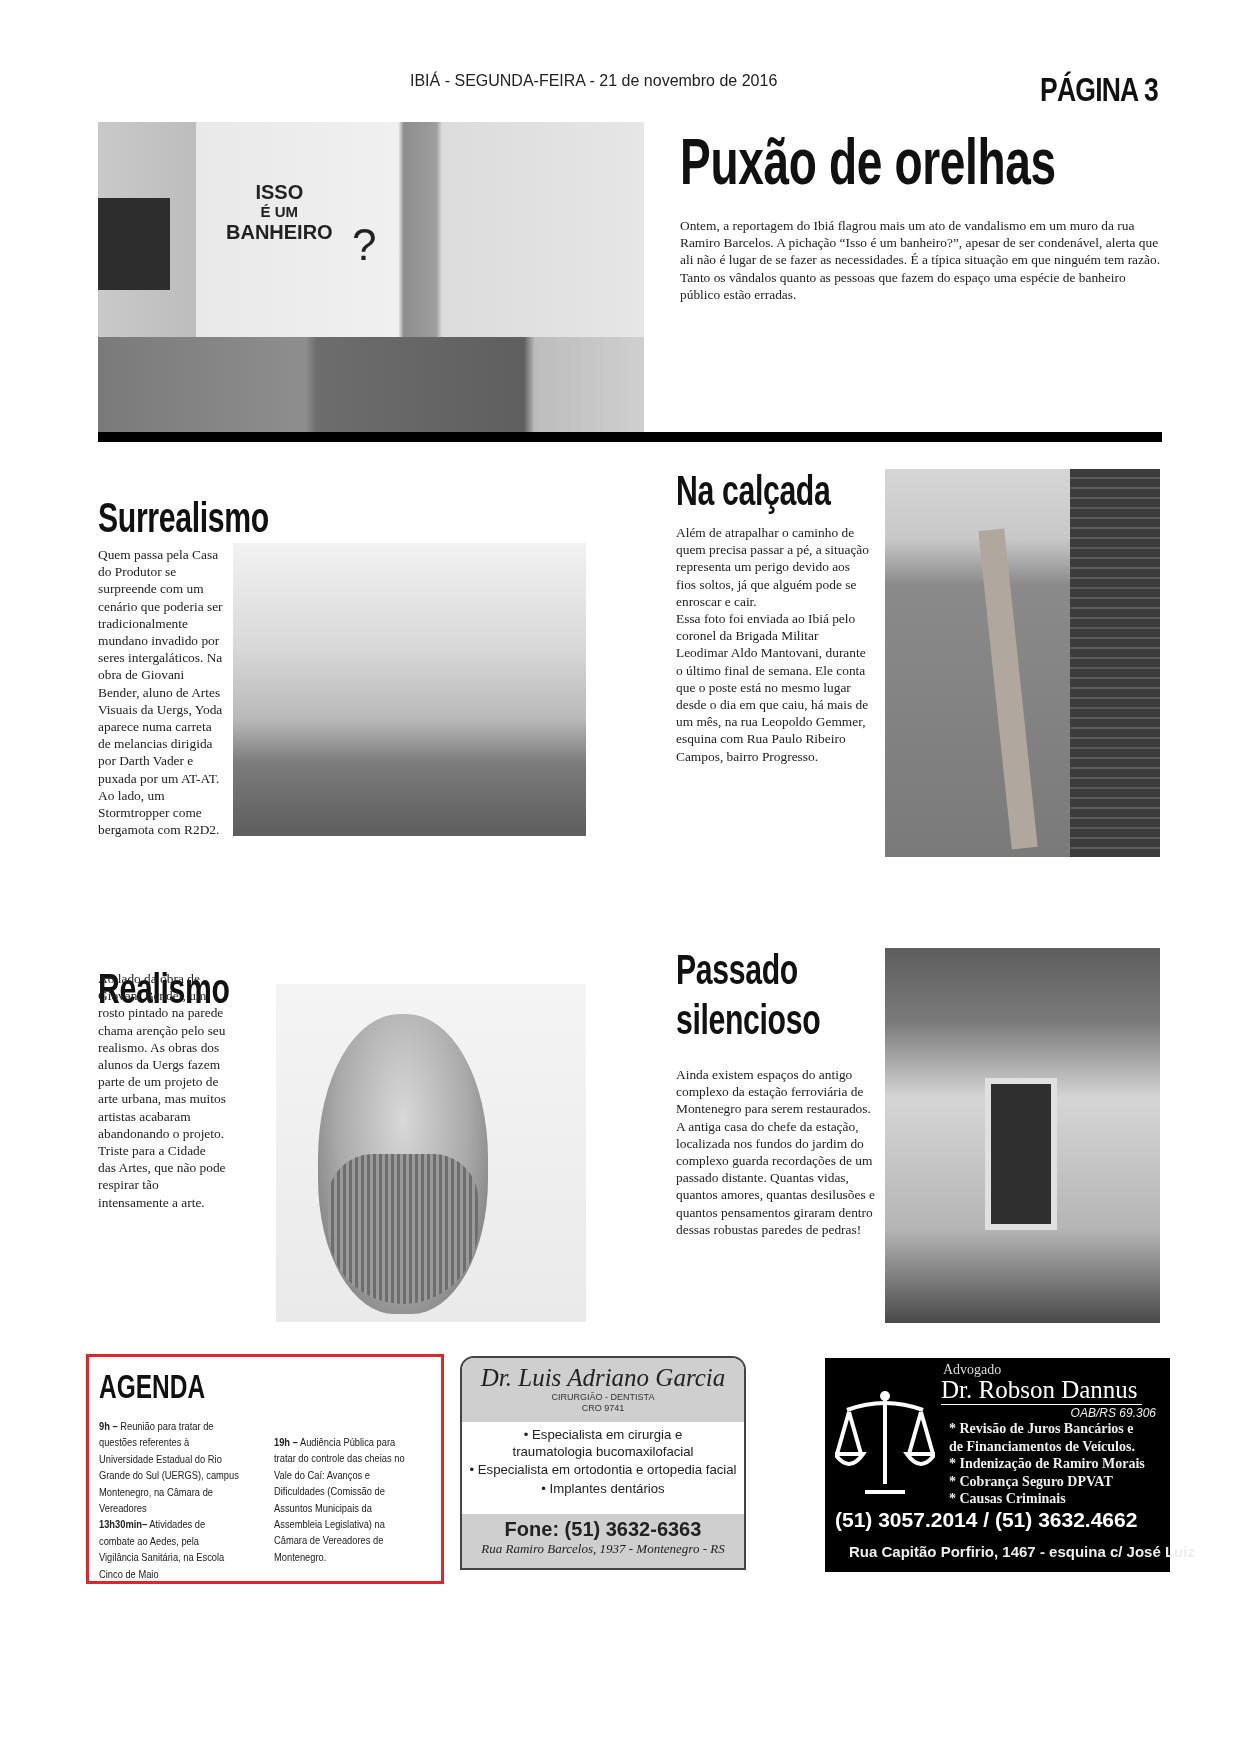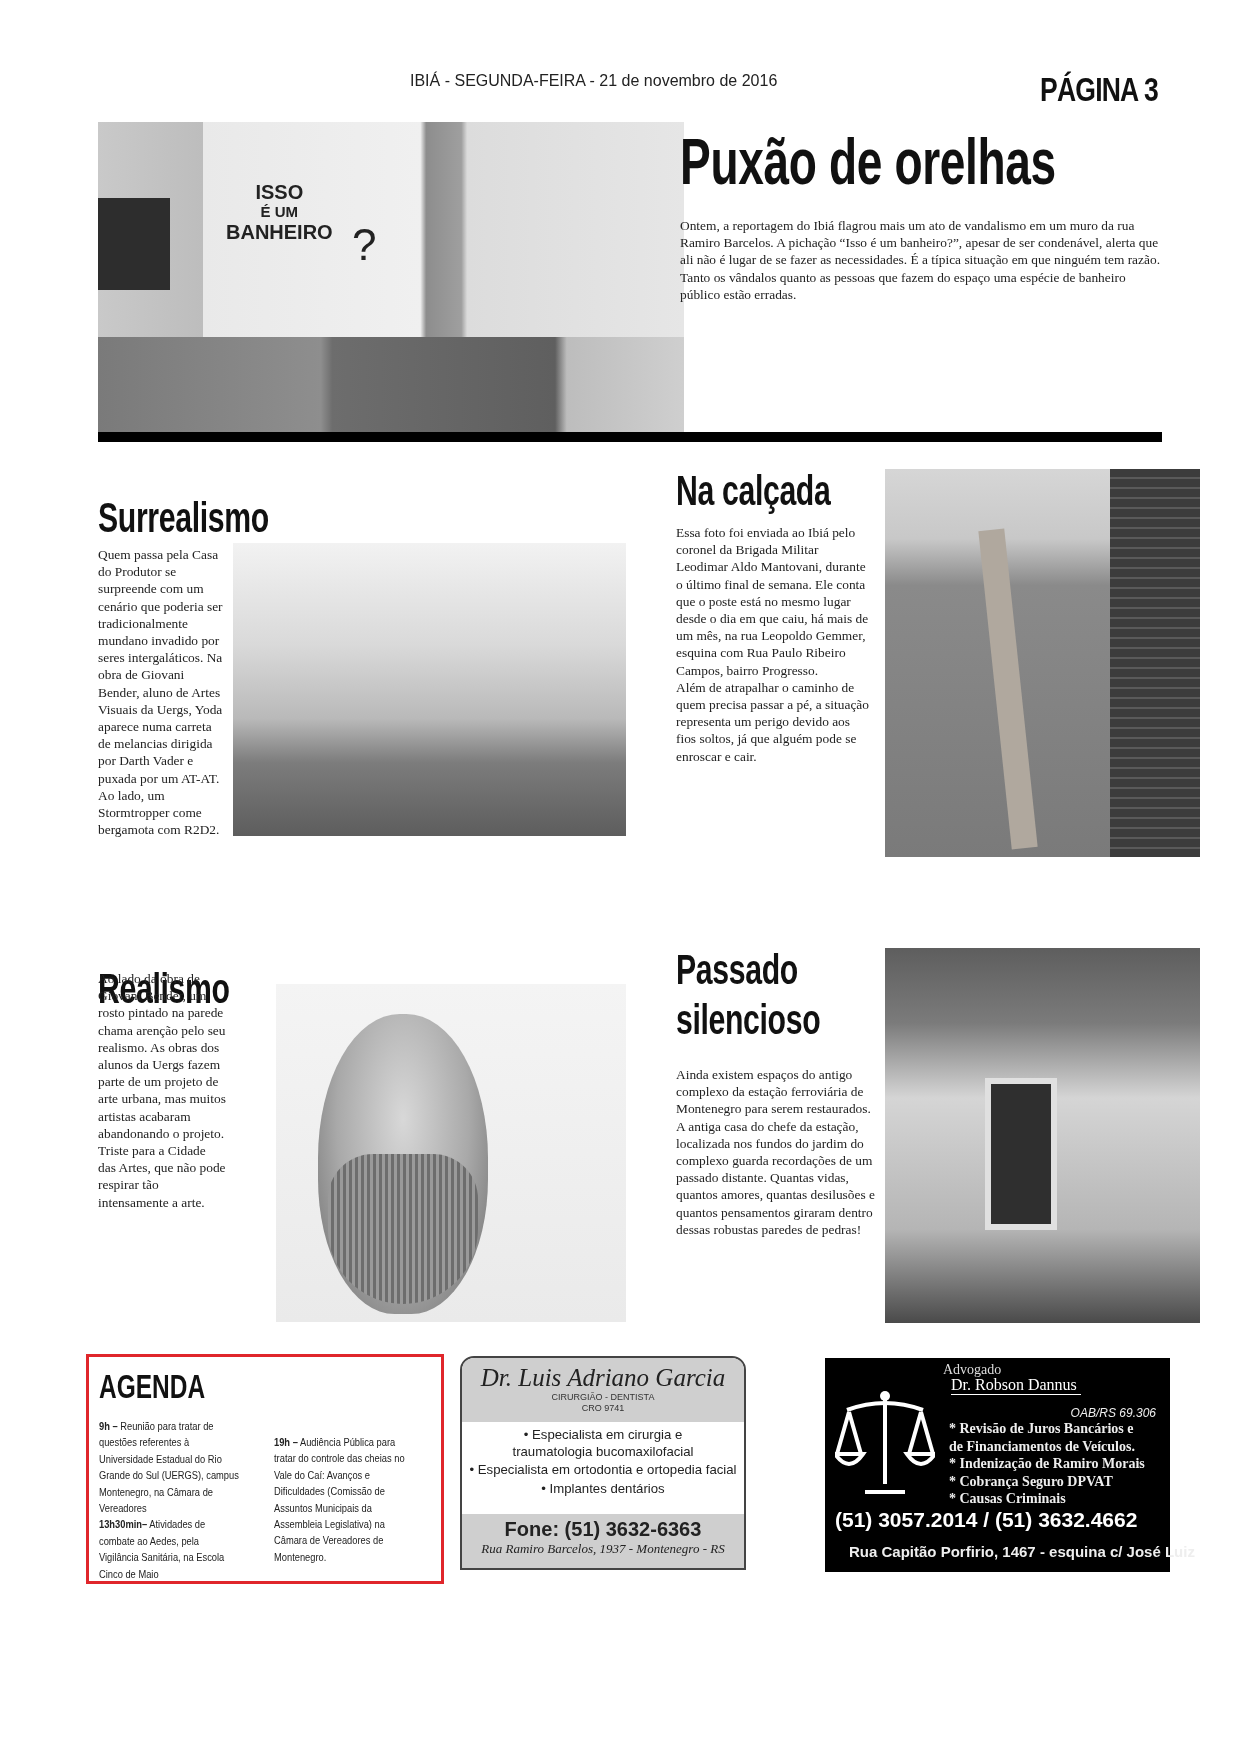--- a/index.html
+++ b/index.html
@@ -4,21 +4,21 @@
 <style>
   html, body { margin:0; padding:0; background:#fff; }
   body { width:1240px; height:1754px; position:relative; overflow:hidden; font-family:"Liberation Serif", serif; color:#111; }
   .abs { position:absolute; }
   .hdr-date { left:410px; top:72px; font-family:"Liberation Sans", sans-serif; font-size:16px; color:#222; }
   .hdr-page { left:1040px; top:70px; font-family:"Liberation Sans", sans-serif; font-weight:bold; font-size:34px; letter-spacing:-1px; transform:scaleX(0.78); transform-origin:left top; color:#111; }
   .headline { font-family:"Liberation Sans", sans-serif; font-weight:bold; color:#111; transform:scaleX(0.72); transform-origin:left top; line-height:1; letter-spacing:-0.5px; }
   .h-big { font-size:64px; }
   .h-med { font-size:42px; }
   .body-text { font-family:"Liberation Serif", serif; font-size:13.4px; line-height:17.2px; color:#222; }
-  .photo { background:#9a9a9a; overflow:hidden;padding-left:40px; }
+  .photo { background:#9a9a9a; overflow:hidden; }
   .rule { background:#000; }
 
   
   .ph1 { left:98px; top:122px; width:546px; height:310px; background:linear-gradient(90deg,#c9c9c9 0%,#bdbdbd 18%,#e9e9e9 18%,#f0f0f0 55%,#8d8d8d 56%,#9f9f9f 62%,#dcdcdc 63%,#e6e6e6 100%); }
   .ph1 .ground { position:absolute; left:0; bottom:0; width:100%; height:95px; background:linear-gradient(90deg,#7a7a7a 0%,#8e8e8e 38%,#6d6d6d 40%,#5f5f5f 78%,#bdbdbd 80%,#cfcfcf 100%); }
   .ph1 .box { position:absolute; left:0; top:76px; width:72px; height:92px; background:#2d2d2d; }
   .ph1 .graffiti { position:absolute; left:128px; top:60px; font-family:"Liberation Sans", sans-serif; font-size:20px; line-height:20px; color:#222; text-align:center; font-weight:bold; }
   .ph1 .qmark { position:absolute; left:254px; top:98px; font-family:"Liberation Sans", sans-serif; font-size:44px; color:#222; }
   .ph2 { left:233px; top:543px; width:353px; height:293px; background:linear-gradient(180deg,#f2f2f2 0%,#d9d9d9 35%,#b9b9b9 60%,#7c7c7c 75%,#5d5d5d 100%); }
   .ph3 { left:885px; top:469px; width:275px; height:388px; background:linear-gradient(180deg,#d6d6d6 0%,#c8c8c8 18%,#8a8a8a 30%,#7a7a7a 100%); }
@@ -42,21 +42,21 @@
   .dentist .name { font-family:"Liberation Serif", serif; font-style:italic; font-size:25px; color:#222; margin-top:6px; }
   .dentist .sub { font-family:"Liberation Sans", sans-serif; font-size:9px; color:#333; line-height:11px; }
   .dentist .items { position:absolute; left:0; top:68px; width:100%; text-align:center; font-family:"Liberation Sans", sans-serif; font-size:13.2px; line-height:19px; color:#222; }
   .dentist .bottom { position:absolute; left:0; bottom:0; width:100%; height:54px; background:#cfcfcf; text-align:center; }
   .dentist .phone { font-family:"Liberation Sans", sans-serif; font-weight:bold; font-size:20px; color:#222; margin-top:4px; }
   .dentist .addr { font-family:"Liberation Serif", serif; font-style:italic; font-size:13px; color:#222; }
 
   
   .lawyer { left:825px; top:1358px; width:345px; height:214px; background:#000; color:#fff; }
   .lawyer .adv { position:absolute; left:118px; top:4px; font-family:"Liberation Serif", serif; font-size:14px; color:#ddd; }
-  .lawyer .lname { position:absolute; left:126px; top:18px; font-family:"Liberation Serif", serif; font-size:16px; color:#fff; border-bottom:1.5px solid #fff; padding-right:4px; }
+  .lawyer .lname { position:absolute; left:116px; top:18px; font-family:"Liberation Serif", serif; font-size:25px; color:#fff; border-bottom:1.5px solid #fff; padding-right:4px; }
   .lawyer .oab { position:absolute; right:14px; top:48px; font-family:"Liberation Sans", sans-serif; font-style:italic; font-size:12px; color:#eee; }
   .lawyer .services { position:absolute; left:124px; top:62px; font-family:"Liberation Serif", serif; font-weight:bold; font-size:14px; line-height:17.5px; color:#eee; }
   .lawyer .lphone { position:absolute; left:10px; top:150px; font-family:"Liberation Sans", sans-serif; font-weight:bold; font-size:21px; color:#fff; white-space:nowrap; }
   .lawyer .laddr { position:absolute; left:24px; top:185px; font-family:"Liberation Sans", sans-serif; font-weight:bold; font-size:15px; color:#eee; white-space:nowrap; }
   .lawyer .scales { position:absolute; left:10px; top:30px; }
 </style>
 </head>
 <body>
 
 <div class="abs hdr-date">IBIÁ - SEGUNDA-FEIRA - 21 de novembro de 2016</div>
@@ -75,22 +75,22 @@
 <div class="abs headline h-big" style="left:680px;top:130px;">Puxão de orelhas</div>
 <div class="abs body-text" style="left:680px;top:217px;width:480px;">Ontem, a reportagem do Ibiá flagrou mais um ato de vandalismo em um muro da rua Ramiro Barcelos. A pichação “Isso é um banheiro?”, apesar de ser condenável, alerta que ali não é lugar de se fazer as necessidades. É a típica situação em que ninguém tem razão. Tanto os vândalos quanto as pessoas que fazem do espaço uma espécie de banheiro público estão erradas.</div>
 <div class="abs rule" style="left:98px;top:432px;width:1064px;height:10px;"></div>
 
 <div class="abs headline h-med" style="left:98px;top:497px;">Surrealismo</div>
 <div class="abs body-text" style="left:98px;top:546px;width:128px;">Quem passa pela Casa do Produtor se surpreende com um cenário que poderia ser tradicionalmente mundano invadido por seres intergaláticos. Na obra de Giovani Bender, aluno de Artes Visuais da Uergs, Yoda aparece numa carreta de melancias dirigida por Darth Vader e puxada por um AT-AT. Ao lado, um Stormtropper come bergamota com R2D2.</div>
 <div class="abs photo ph2"></div>
 
 <div class="abs headline h-med" style="left:676px;top:470px;">Na calçada</div>
 <div class="abs body-text" style="left:676px;top:524px;width:196px;">
+  <div>Além de atrapalhar o caminho de quem precisa passar a pé, a situação representa um perigo devido aos fios soltos, já que alguém pode se enroscar e cair.</div>
   <div>Essa foto foi enviada ao Ibiá pelo coronel da Brigada Militar Leodimar Aldo Mantovani, durante o último final de semana. Ele conta que o poste está no mesmo lugar desde o dia em que caiu, há mais de um mês, na rua Leopoldo Gemmer, esquina com Rua Paulo Ribeiro Campos, bairro Progresso.</div>
-  <div>Além de atrapalhar o caminho de quem precisa passar a pé, a situação representa um perigo devido aos fios soltos, já que alguém pode se enroscar e cair.</div>
 </div>
 <div class="abs photo ph3">
   <div class="wall"></div>
   <div class="pole"></div>
 </div>
 
 <div class="abs headline h-med" style="left:98px;top:968px;">Realismo</div>
 <div class="abs body-text" style="left:98px;top:970px;width:128px;">Ao lado da obra de Giovani Bender, um rosto pintado na parede chama arenção pelo seu realismo. As obras dos alunos da Uergs fazem parte de um projeto de arte urbana, mas muitos artistas acabaram abandonando o projeto. Triste para a Cidade das Artes, que não pode respirar tão intensamente a arte.</div>
 <div class="abs photo ph4">
   <div class="face"></div>

